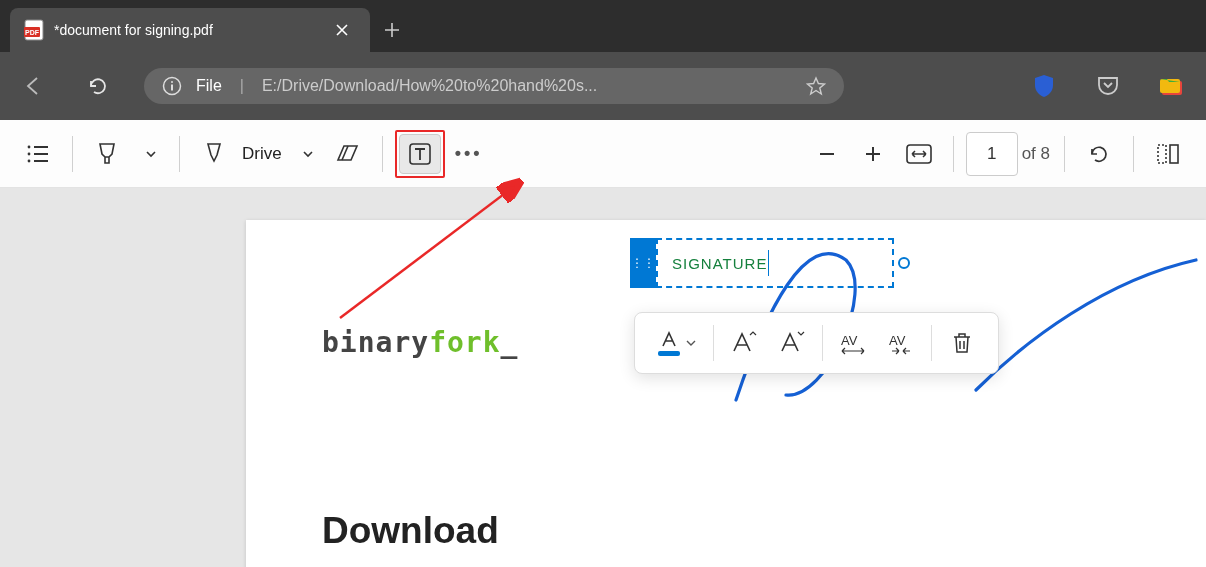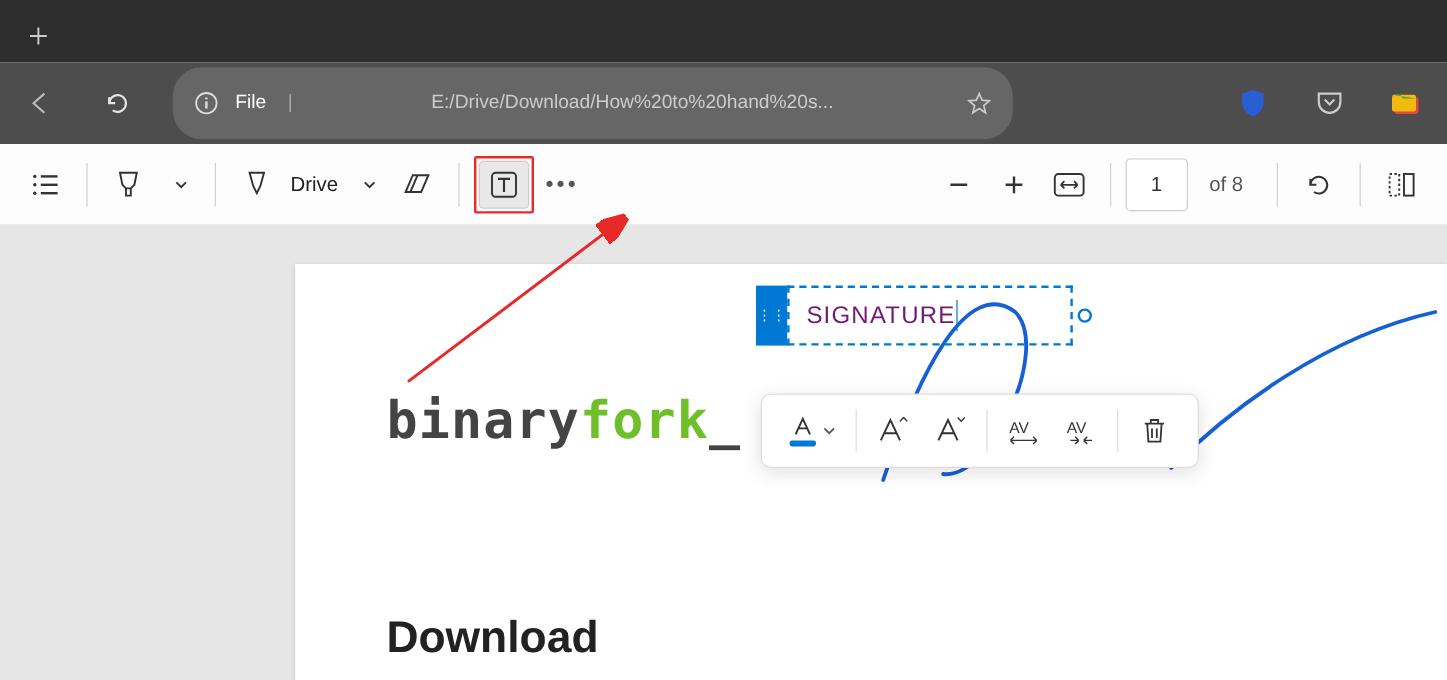--- a/index.html
+++ b/index.html
@@ -9,81 +9,96 @@
   .tab-bar { height: 52px; background: #2d2d2d; display: flex; align-items: flex-end; padding-left: 10px; }
   .tab { height: 44px; background: #4d4d4d; border-radius: 8px 8px 0 0; display: flex; align-items: center; padding: 0 14px; gap: 10px; color: #fff; min-width: 360px; }
   .tab .pdf-icon { width: 20px; height: 22px; }
   .tab .title { font-size: 14px; flex: 1; white-space: nowrap; overflow: hidden; text-overflow: ellipsis; }
   .tab .close { width: 28px; height: 28px; display: flex; align-items: center; justify-content: center; border-radius: 4px; }
   .new-tab { width: 44px; height: 44px; display: flex; align-items: center; justify-content: center; color: #ccc; }
 
   
   .addr-bar { height: 68px; background: #4d4d4d; display: flex; align-items: center; padding: 0 16px; gap: 28px; }
   .addr-btn { width: 36px; height: 36px; display: flex; align-items: center; justify-content: center; border-radius: 4px; color: #e5e5e5; }
-  .addr-field { flex: 1; height: 60px; background: #666; border-radius: 24px; display: flex; align-items: center; padding: 0 18px; color: #ddd; gap: 14px; max-width: 700px; }
+  .addr-field { flex: 1; height: 36px; background: #666; border-radius: 24px; display: flex; align-items: center; padding: 0 18px; color: #ddd; gap: 14px; max-width: 700px; }
   .addr-field .info { display: flex; align-items: center; }
   .addr-field .file-lbl { color: #fff; font-size: 16px; }
   .addr-field .pipe { color: #aaa; margin: 0 4px; }
-  .addr-field .path { color: #ccc; font-size: 16px; white-space: nowrap; overflow: hidden; text-overflow: ellipsis; flex: 1; text-align: center; }
+  .addr-field .path { color: #ccc; font-size: 16px; white-space: nowrap; overflow: hidden; text-overflow: ellipsis; flex: 1; }
   .addr-field .star { color: #ccc; }
   .addr-right { display: flex; gap: 28px; align-items: center; margin-left: auto; }
 
   
   .pdf-toolbar { height: 68px; background: #fdfdfd; border-bottom: 1px solid #e3e3e3; display: flex; align-items: center; padding: 0 16px; gap: 2px; }
   .tbtn { width: 44px; height: 44px; display: flex; align-items: center; justify-content: center; border-radius: 4px; color: #333; }
   .tbtn.small { width: 32px; }
   .tsep { width: 1px; height: 36px; background: #d0d0d0; margin: 0 10px; }
   .draw-group { display: flex; align-items: center; gap: 6px; }
   .draw-label { font-size: 17px; color: #222; margin-right: 4px; }
   .text-tool-wrap { border: 2.5px solid #e92828; padding: 2px; border-radius: 2px; }
   .text-tool-inner { background: #e8e8e8; width: 42px; height: 40px; display: flex; align-items: center; justify-content: center; border-radius: 4px; border: 1px solid #ccc; }
   .more-dots { letter-spacing: 3px; font-size: 18px; font-weight: bold; color: #555; }
   .spacer { flex: 1; }
   .page-input { width: 52px; height: 44px; border: 1px solid #ccc; border-radius: 4px; text-align: center; font-size: 17px; color: #333; }
-  .page-of { font-size: 17px; color: #555; margin: 0 16px; }
+  .page-of { font-size: 17px; color: #555; margin: 0 2px; }
 
   
   .content { position: absolute; top: 188px; left: 0; right: 0; bottom: 0; background: #e6e6e6; }
   .page { position: absolute; left: 246px; top: 32px; width: 960px; height: 800px; background: #fff; box-shadow: 0 1px 4px rgba(0,0,0,0.15); }
   .doc-title { position: absolute; left: 76px; top: 222px; font-size: 37px; font-weight: 700; color: #222; line-height: 1.6; white-space: nowrap; }
 
   
-  .logo { position: absolute; left: 76px; top: 106px; font-family: "Consolas", monospace; font-size: 43px; letter-spacing: 1px; }
+  .logo { position: absolute; left: 76px; top: 106px; font-family: "Consolas", monospace; font-size: 28px; letter-spacing: 1px; }
   .logo .b1 { color: #444; font-weight: 600; }
   .logo .b2 { color: #6fbf2b; font-weight: 600; }
   .logo .b3 { color: #444; font-weight: 600; }
 
   
   .annot-box { position: absolute; left: 384px; top: 18px; width: 274px; height: 50px; }
   .annot-handle { position: absolute; left: 0; top: 0; bottom: 0; width: 26px; background: #0078d4; display: flex; align-items: center; justify-content: center; }
   .annot-handle .dots { color: #fff; font-size: 12px; }
   .annot-text { position: absolute; left: 26px; right: 10px; top: 0; bottom: 0; border: 2px dashed #0078d4; display: flex; align-items: center; padding: 0 14px; }
-  .annot-text span { color: #701a75; font-size: 20px; letter-spacing: 1px; }
+  .annot-text span { color: #15803d; font-size: 15px; letter-spacing: 1px; }
   .annot-cursor { width: 1px; height: 26px; background: #0078d4; margin-left: 1px; }
   .annot-knob { position: absolute; right: -6px; top: 50%; transform: translateY(-50%); width: 12px; height: 12px; border: 2px solid #0078d4; border-radius: 50%; background: #fff; }
 
   
-  .float-tb { position: absolute; left: 388px; top: 92px; height: 62px; background: #fff; border: 1px solid #ddd; border-radius: 8px; box-shadow: 0 4px 16px rgba(0,0,0,0.12); display: flex; align-items: center; padding: 0 12px; gap: 0; margin-top: 16px; }
+  .float-tb { position: absolute; left: 388px; top: 92px; height: 62px; background: #fff; border: 1px solid #ddd; border-radius: 8px; box-shadow: 0 4px 16px rgba(0,0,0,0.12); display: flex; align-items: center; padding: 0 12px; gap: 0; }
   .ftbtn { width: 48px; height: 42px; display: flex; flex-direction: column; align-items: center; justify-content: center; gap: 1px; }
   .ftbtn.wide { width: 60px; flex-direction: row; gap: 6px; }
   .fsep { width: 1px; height: 36px; background: #ddd; margin: 0 6px; }
   .color-under { width: 22px; height: 5px; background: #0078d4; border-radius: 2px; }
 
   
   .arrow-line { position: absolute; stroke: #e92828; stroke-width: 2.5; fill: none; }
 
   
   .ink { position: absolute; }
 
   svg { display: block; }
 </style>
 </head>
 <body>
 
 <div class="tab-bar">
+  <div class="tab">
+    <span class="pdf-icon">
+      <svg width="20" height="22" viewBox="0 0 20 22">
+          <rect x="1" y="1" width="18" height="20" rx="2" fill="#fff" stroke="#888"></rect>
+          <rect x="0" y="8" width="16" height="10" rx="1" fill="#d93025"></rect>
+          <text x="8" y="16" font-size="7" fill="#fff" text-anchor="middle" font-weight="bold">PDF</text>
+        </svg>
+    </span>
+    <span class="title">*document for signing.pdf</span>
+    <span class="close">
+      <svg width="14" height="14" viewBox="0 0 14 14">
+          <path d="M2 2 L12 12 M12 2 L2 12" stroke="#fff" stroke-width="1.6"></path>
+        </svg>
+    </span>
+  </div>
   <div class="new-tab">
     <svg width="18" height="18" viewBox="0 0 18 18">
         <path d="M9 2 V16 M2 9 H16" stroke="#ccc" stroke-width="1.6"></path>
       </svg>
   </div>
 </div>
 
 <div class="addr-bar">
   <div class="addr-btn">
     <svg width="22" height="22" viewBox="0 0 22 22">

